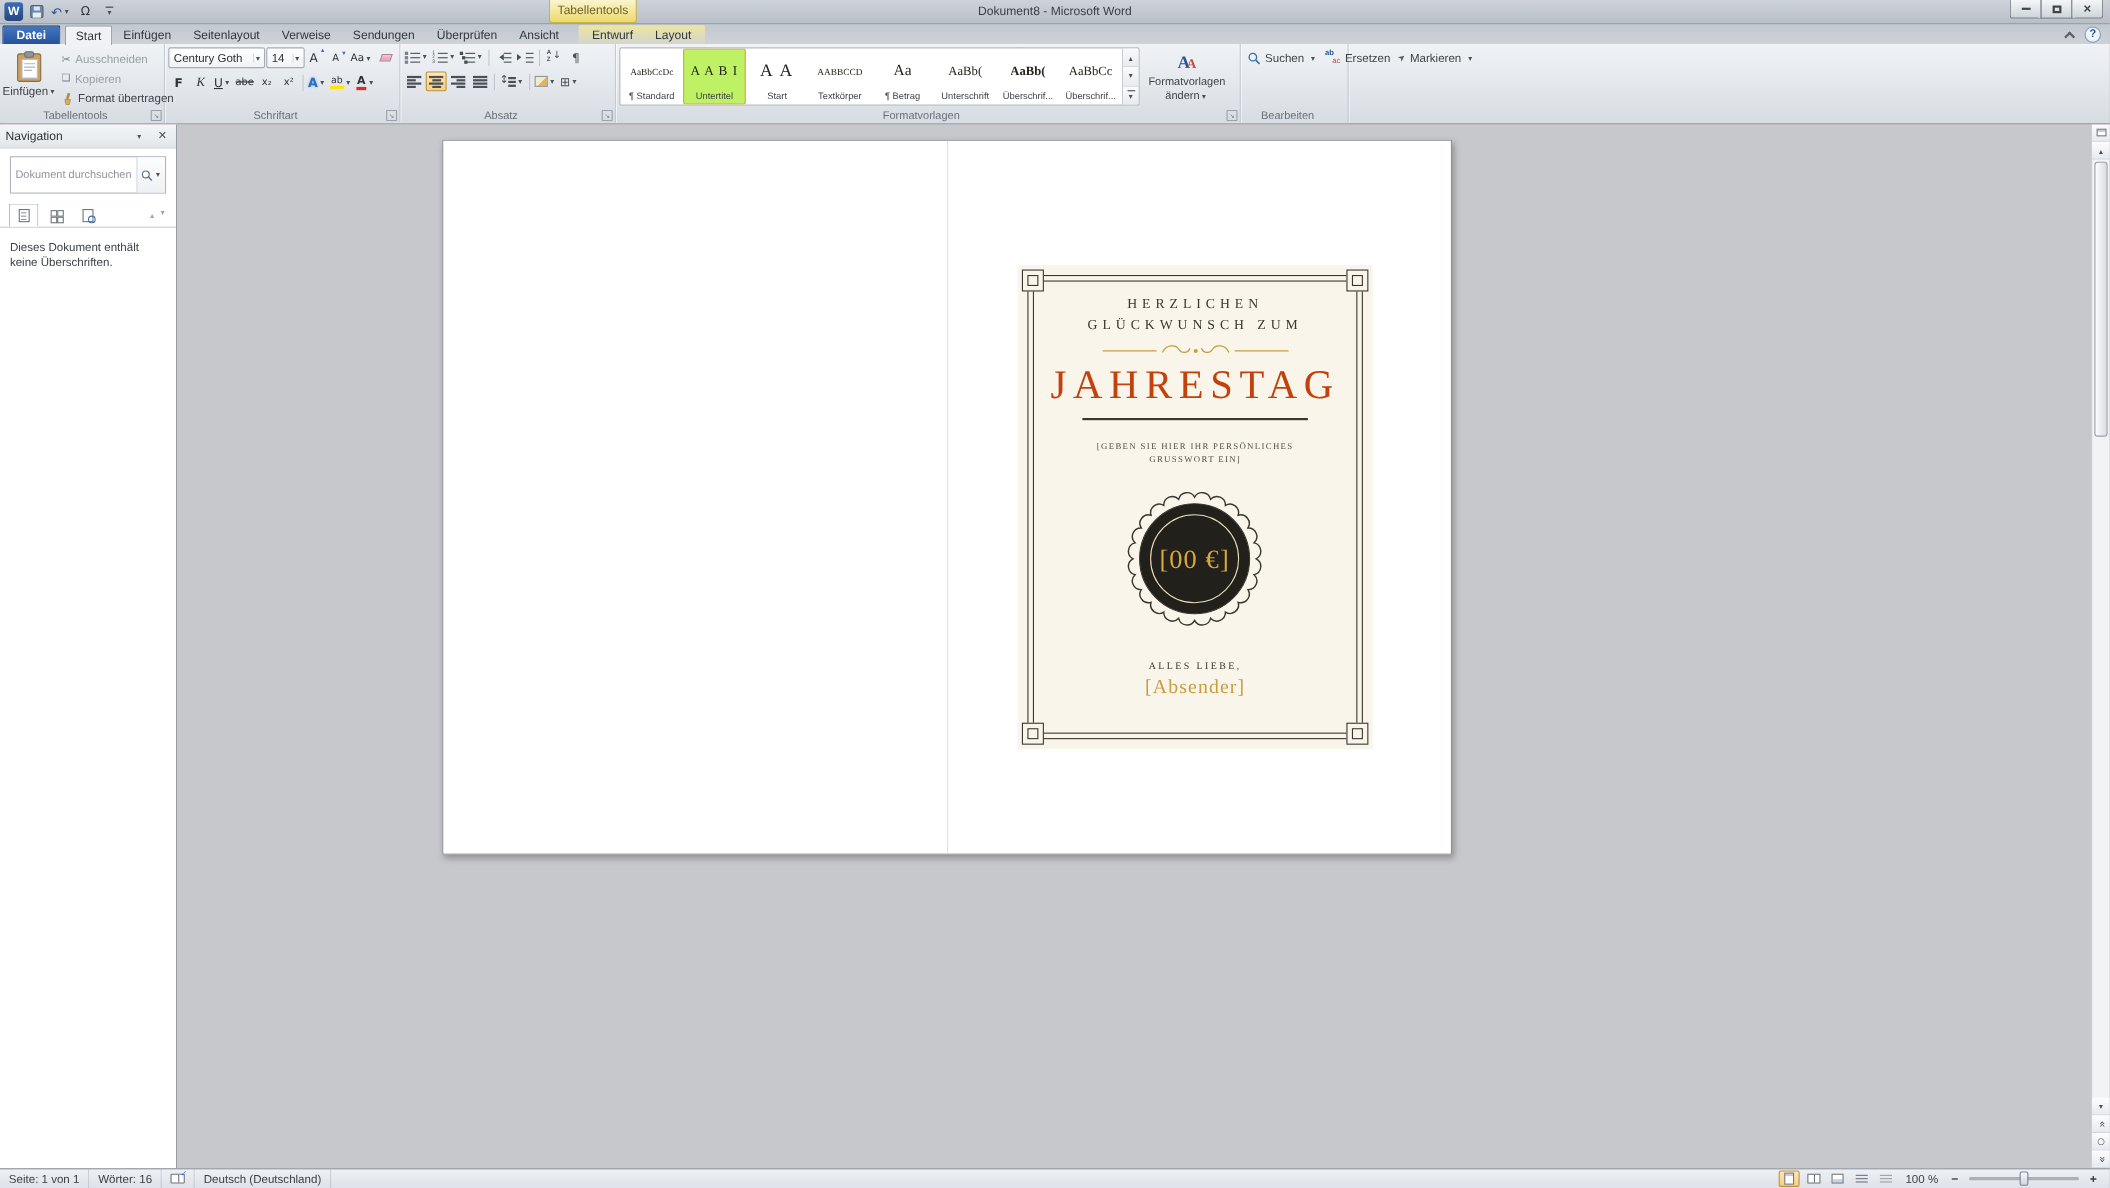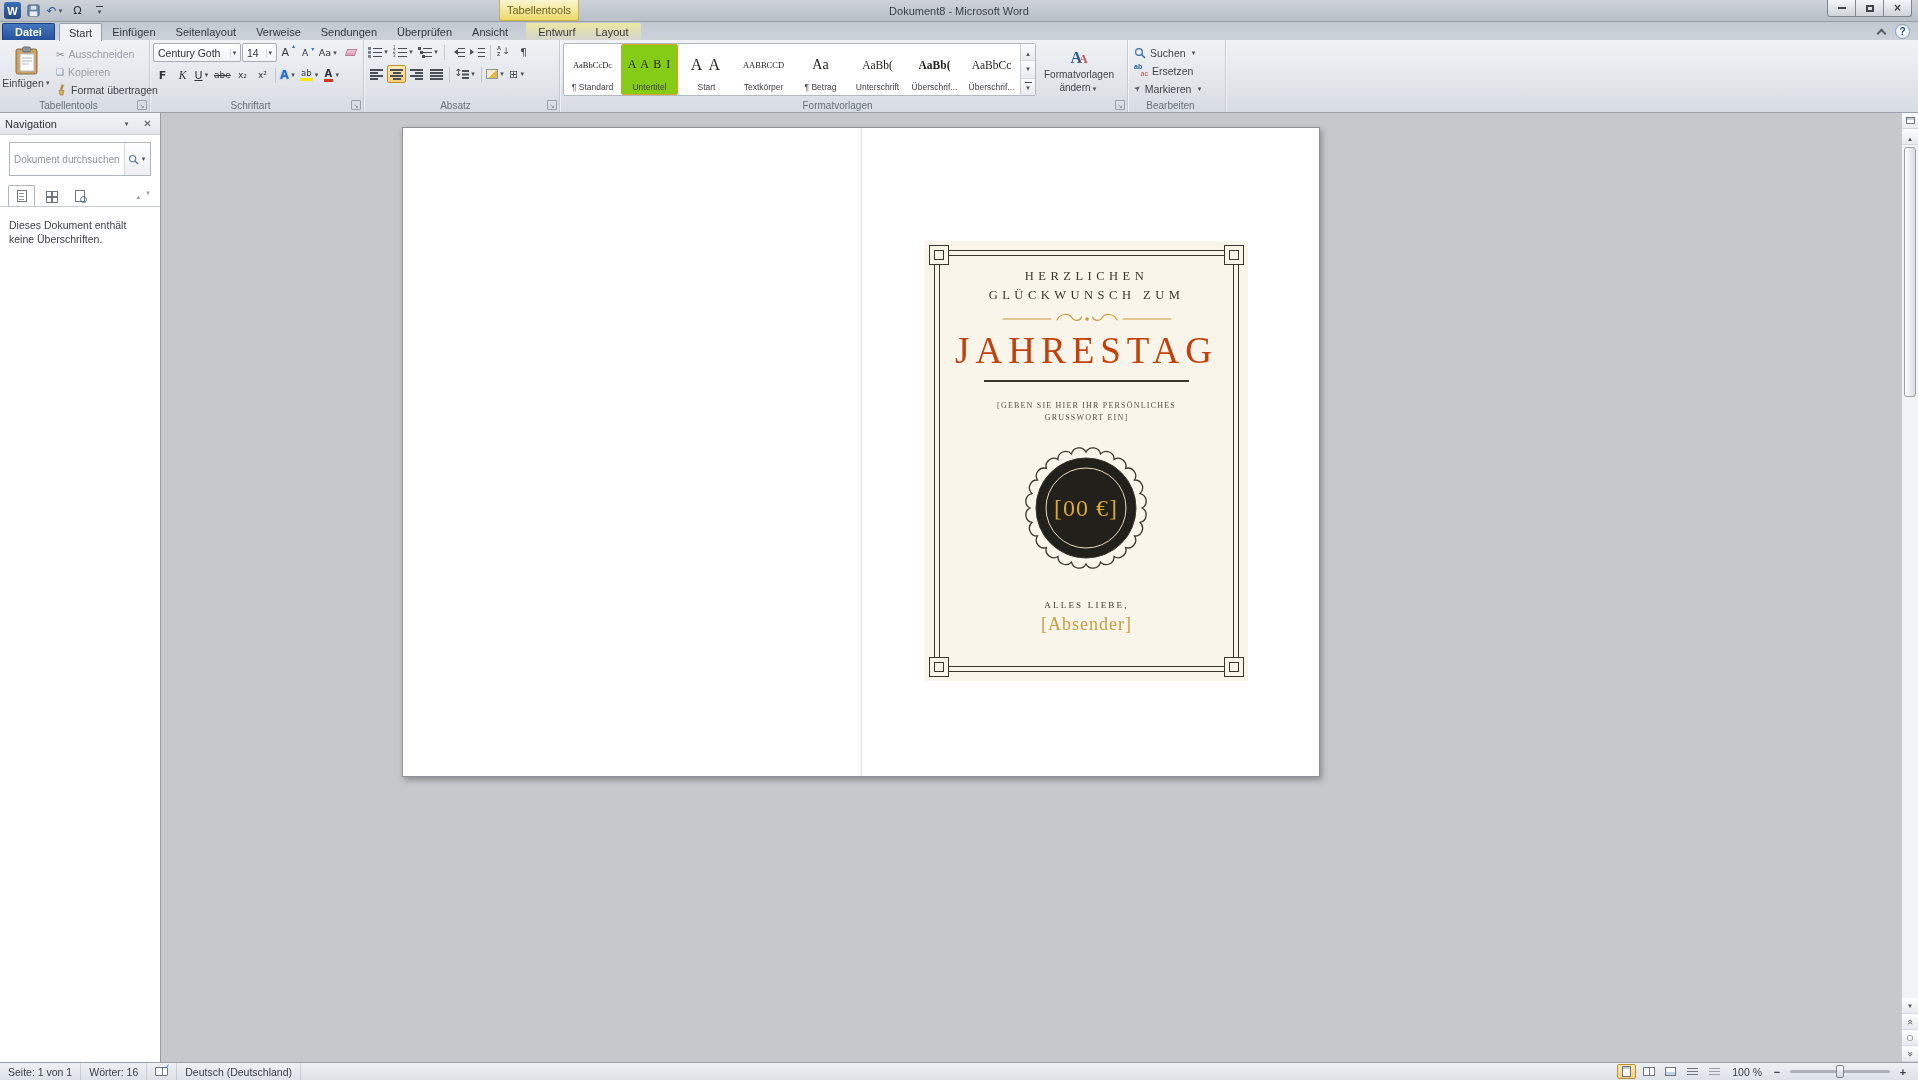--- a/index.html
+++ b/index.html
@@ -103,41 +103,41 @@
 .ic-shade{width:12px;height:10px;border:1px solid #8f969e;background:linear-gradient(135deg,#f7e9c6 0 55%,#e2b84e 55%);flex:none}
 .glyph-borders{font-size:11px;color:#4a5058}
 .glyph-para{font-size:11px;color:#4a5058}
 
 
 .g-styles{width:568px;display:flex;gap:4px}
 .gallery{display:flex;height:53px;background:#fff;border:1px solid #b3b9c0;border-radius:2px;overflow:hidden}
 .scard{width:57px;display:flex;flex-direction:column;align-items:center;justify-content:flex-end;padding:2px 1px;border:1px solid transparent;border-radius:2px}
 .scard .prev{flex:1;display:flex;align-items:center;justify-content:center;font-family:"Liberation Serif",serif;color:#26241f;white-space:nowrap;overflow:hidden;max-width:55px}
 .scard .sname{font-size:8.5px;color:#3f4348;white-space:nowrap}
-.scard.sel{border-color:#e0a12c;background:#84cc16}
+.scard.sel{border-color:#e0a12c;background:#bef264}
 .p-std{font-size:8.5px}
 .p-sub{font-size:12px;letter-spacing:1px}
 .p-title{font-size:16px;letter-spacing:2px}
 .p-body{font-size:8.5px}
 .p-betrag{font-size:14px;color:#c49a3c}
 .p-us{font-size:11.5px;color:#4a4a4a}
 .p-h1{font-size:11.5px;font-weight:bold}
 .p-h2{font-size:11.5px;color:#c49a3c}
 .gscroll{width:15px;border-left:1px solid #c6cbd1;display:flex;flex-direction:column}
 .gsbtn{flex:1;display:flex;flex-direction:column;align-items:center;justify-content:center;border-bottom:1px solid #d6dade;background:linear-gradient(#fafbfc,#e8ebef)}
 .gsbtn:last-child{border-bottom:none}
 .gsbtn .bar{width:7px;height:1px;background:#4a4f55;margin-bottom:1px}
 .chgstyles{width:78px;display:flex;flex-direction:column;align-items:center;padding-top:5px;border:1px solid transparent;border-radius:2px;text-align:center}
 .chg-icon{position:relative;height:20px;font-family:"Liberation Serif",serif;font-weight:bold}
 .chg-icon .a1{font-size:16px;color:#2a579a}
 .chg-icon .a2{font-size:12px;color:#c0504d;margin-left:-3px}
 .chg-txt{font-size:10px;color:#3f4348;line-height:1.25}
 
 
-.g-edit{width:98px;display:flex;flex-direction:column;gap:1px;padding-top:4px}
+.g-edit{width:98px;display:flex;gap:1px;padding-top:4px}
 .ic-rep{position:relative;width:14px;height:11px;flex:none}
 .ic-rep::before{content:"ab";position:absolute;left:0;top:-2px;font-size:7px;font-weight:bold;color:#2a579a}
 .ic-rep::after{content:"ac";position:absolute;right:0;bottom:-1px;font-size:7px;color:#c0504d}
 .ic-select{display:inline-block;transform:rotate(-40deg);font-size:8px;color:#5a6168}
 
 
 .main{flex:1;display:flex;position:relative;overflow:hidden}
 
 
 .navpane{width:161px;background:#ffffff;border-right:1px solid #989ea6;display:flex;flex-direction:column;flex:none}

